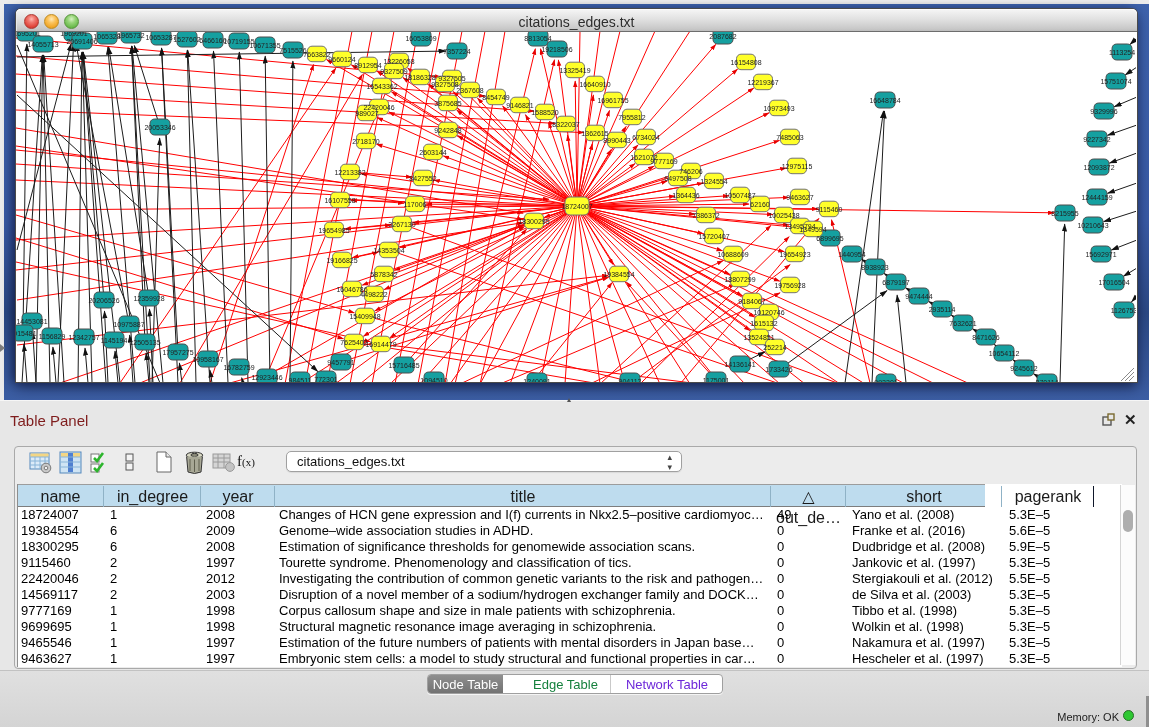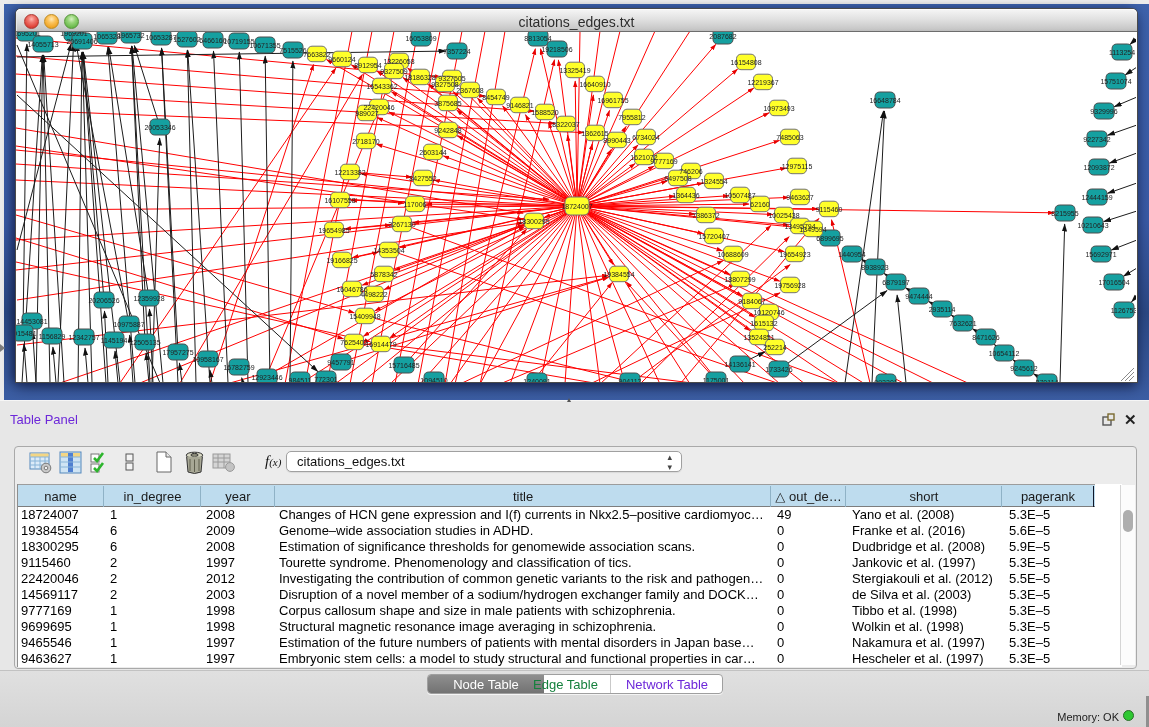--- a/index.html
+++ b/index.html
@@ -19,56 +19,56 @@
 .tl{position:absolute;top:5px;width:15px;height:15px;border-radius:50%}
 #tl1{left:8px;background:radial-gradient(circle at 50% 32%,#ffb9b2 0%,#f07a72 30%,#e0443a 70%,#b03028 100%);border:1px solid #ad3831}
 #tl2{left:28px;background:radial-gradient(circle at 50% 32%,#ffe9b8 0%,#fbc35c 35%,#f0a423 75%,#c8861e 100%);border:1px solid #c08c22}
 #tl3{left:48px;background:radial-gradient(circle at 50% 32%,#d6f2c3 0%,#97d479 35%,#68b94a 75%,#529939 100%);border:1px solid #57953c}
 #canvas{position:absolute;left:0;top:23px;width:1120px;height:350px;background:#fff;overflow:hidden}
 #lmark{position:absolute;left:0px;top:344px;width:0;height:0;
  border-top:4px solid transparent;border-bottom:4px solid transparent;border-left:5px solid #7d7d7d}
 
 #panel{position:absolute;left:0;top:400px;width:1149px;height:327px;
  background:#e7e7e7;border-top:1px solid #f6f6f6}
-#ptitle{position:absolute;left:10px;top:11px;font-size:13px;color:#6d28d9}
+#ptitle{position:absolute;left:10px;top:11px;font-size:15px;color:#7f1d1d}
 #pico1{position:absolute;left:1102px;top:12px;width:13px;height:13px}
 #pico2{position:absolute;left:1124px;top:10px;font-size:15px;font-weight:bold;color:#222}
 #pbox{position:absolute;left:14px;top:45px;width:1123px;height:223px;background:#ececec;
  border:1px solid #a9a9a9;border-radius:4px}
 #toolbar{position:absolute;left:12px;top:4px;height:24px}
 .tbi{position:absolute;top:0}
 #dd{position:absolute;left:259px;top:0px;width:396px;height:21px;background:#fff;
  border:1px solid #a0a0a0;border-radius:5px;font-size:13px;color:#111;line-height:19px;
  padding-left:10px;box-shadow:0 1px 1px rgba(0,0,0,.08)}
 #dd .arr{position:absolute;right:9px;top:0px;font-size:9px;color:#444;line-height:10px}
 
 #tblwrap{position:absolute;left:2px;top:37px;width:1105px;height:183px;background:#fff;overflow:hidden;border-left:1px solid #8e8e8e}
-#thead{position:absolute;left:0;top:0;width:1077px;height:23px;background:#bedcee;
- border-top:1px solid #9c9c9c;border-bottom:1px solid #7d7d7d;font-size:13px;color:#1a1a1a}
+#thead{position:absolute;left:0;top:0;width:967px;height:23px;background:#bedcee;
+ border-top:1px solid #9c9c9c;border-bottom:1px solid #7d7d7d;font-size:16px;color:#1a1a1a}
 #thead .th{position:absolute;top:1px;height:21px;line-height:21px;text-align:center;
  border-right:1px solid #8fb2c6}
 #tbody{position:absolute;left:0;top:23px;width:1077px;font-size:13px;color:#000}
 .tr{position:relative;height:16px;line-height:16px;white-space:nowrap}
 .tr div{position:absolute;top:0;height:16px;overflow:hidden}
 .c1{left:3px;width:82px}
 .c2{left:92px;width:92px}
 .c3{left:188px;width:70px}
 .c4{left:261px;width:492px}
 .c5{left:759px;width:72px}
 .c6{left:834px;width:156px}
 .c7{left:991px;width:90px}
 #vscroll{position:absolute;right:1px;top:38px;width:15px;height:180px;background:#fcfcfc;
  border-left:1px solid #d5d5d5}
 #vthumb{position:absolute;left:2px;top:25px;width:10px;height:22px;background:#aeaeae;border-radius:5px}
 
 #tabs{position:absolute;left:427px;top:273px;width:296px;height:20px;background:#fff;
  border:1px solid #9f9f9f;border-radius:4px;font-size:13px;overflow:hidden;
  box-shadow:0 1px 0 rgba(255,255,255,.7)}
 .tab{position:absolute;top:0;height:20px;line-height:19px;text-align:center}
-#tab1{left:0;width:116px;background:linear-gradient(#8f8f8f,#6f6f6f);color:#fff}
+#tab1{left:0;width:75px;background:linear-gradient(#8f8f8f,#6f6f6f);color:#fff}
 #tab2{left:93px;width:90px;color:#15803d;border-right:1px solid #c9c9c9}
 #tab3{left:183px;width:112px;color:#6d28d9}
 #botstrip{position:absolute;left:0;top:269px;width:1149px;height:58px;
  background:linear-gradient(#e0e0e0,#d4d4d4);border-top:1px solid #c2c2c2}
 #mem{position:absolute;right:30px;top:310px;font-size:11px;color:#222}
 #memdot{position:absolute;right:15px;top:309px;width:11px;height:11px;border-radius:50%;
  background:#2ec832;border:1px solid #2a6e2a}
 #redge{position:absolute;right:0;top:295px;width:3px;height:32px;background:#8f8f8f}
 </style></head>
 <body>
@@ -655,21 +655,21 @@
 <ellipse cx="11.5" cy="4.2" rx="8.2" ry="3" fill="#d8d8c4" stroke="#333"></ellipse>
 <ellipse cx="11.5" cy="4" rx="3.6" ry="1.6" fill="#8a8a78" stroke="#333"></ellipse>
 <path d="M3.6 5.5 L5 21 Q11.5 24 18 21 L19.4 5.5" fill="#a8a896" stroke="#333"></path>
 <path d="M7 8v12M11.5 8.5v12.5M16 8v12" stroke="#60604f"></path>
 </svg>
 <svg class="tbi" style="left:185px" width="24" height="22" viewBox="0 0 24 22">
 <rect x="1" y="3" width="17" height="14" fill="#d5d5d5" stroke="#9a9a9a"></rect>
 <path d="M1 7h17M1 11h17M6 3v14M12 3v14" stroke="#9a9a9a" fill="none"></path>
 <circle cx="18" cy="16" r="4.4" fill="#c3c3c3" stroke="#9a9a9a"></circle>
 </svg>
-<div class="tbi" style="left:238px;top:2px;font-size:15px;font-style:italic;font-family:'Liberation Serif',serif;color:#111">f<span style="font-size:11px">(x)</span></div>
+<div class="tbi" style="left:210px;top:2px;font-size:15px;font-family:'Liberation Serif',serif;color:#111">f<span style="font-size:11px">(x)</span></div>
    <div id="dd">citations_edges.txt<span class="arr">▴<br>▾</span></div>
   </div>
   <div id="tblwrap">
    <div id="thead">
      <div class="th" style="left:0;width:86px">name</div>
      <div class="th" style="left:87px;width:96px">in_degree</div>
      <div class="th" style="left:184px;width:73px">year</div>
      <div class="th" style="left:258px;width:495px">title</div>
      <div class="th" style="left:754px;width:74px">△ out_de…</div>
      <div class="th" style="left:829px;width:155px">short</div>

